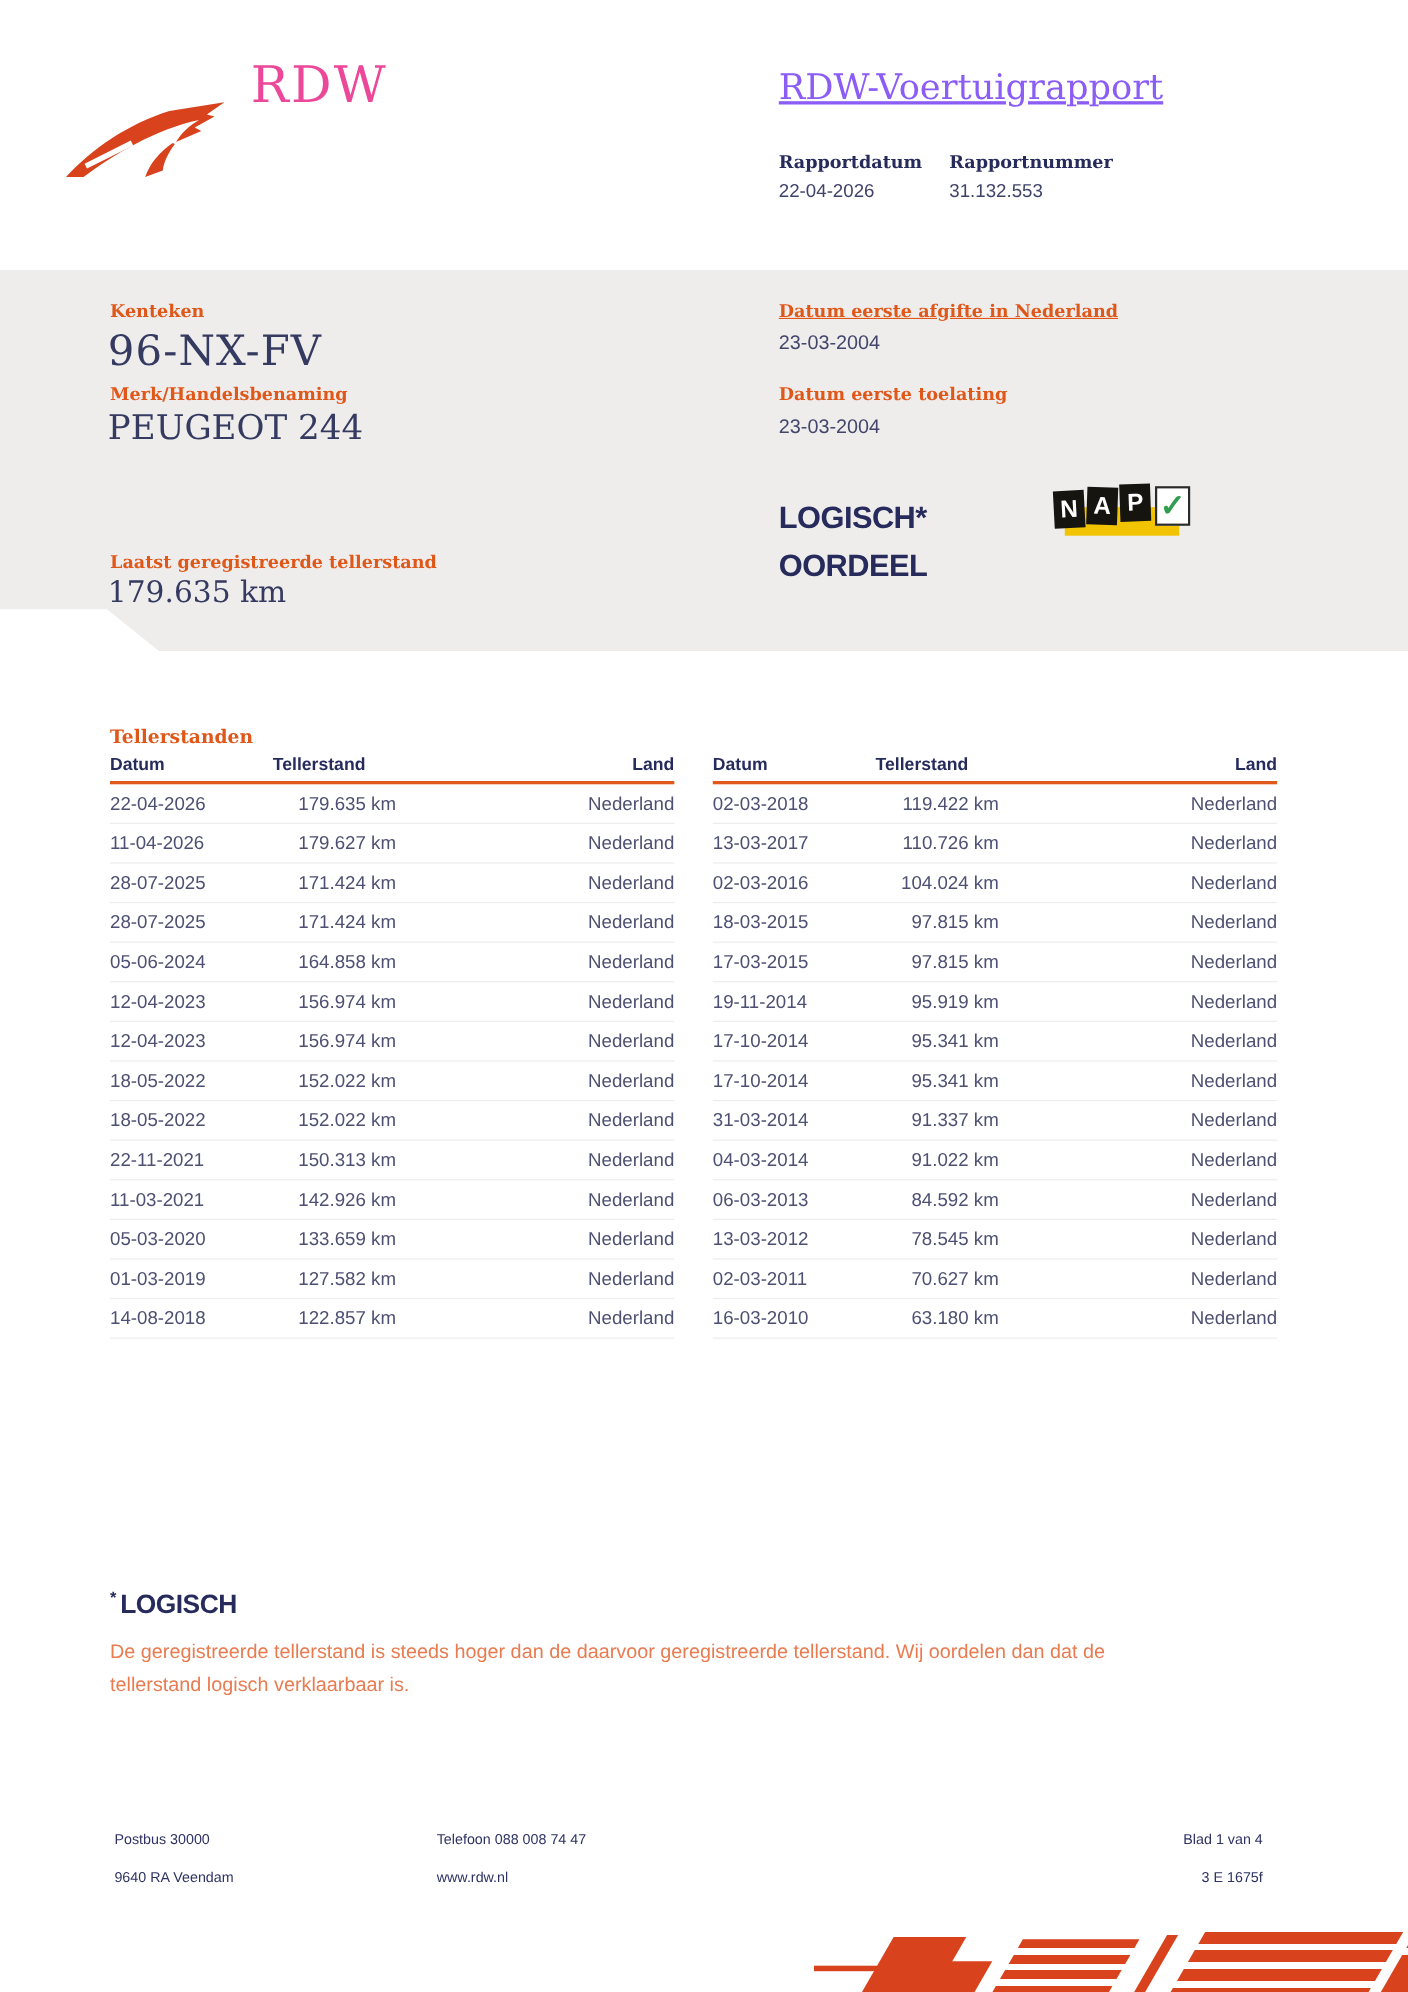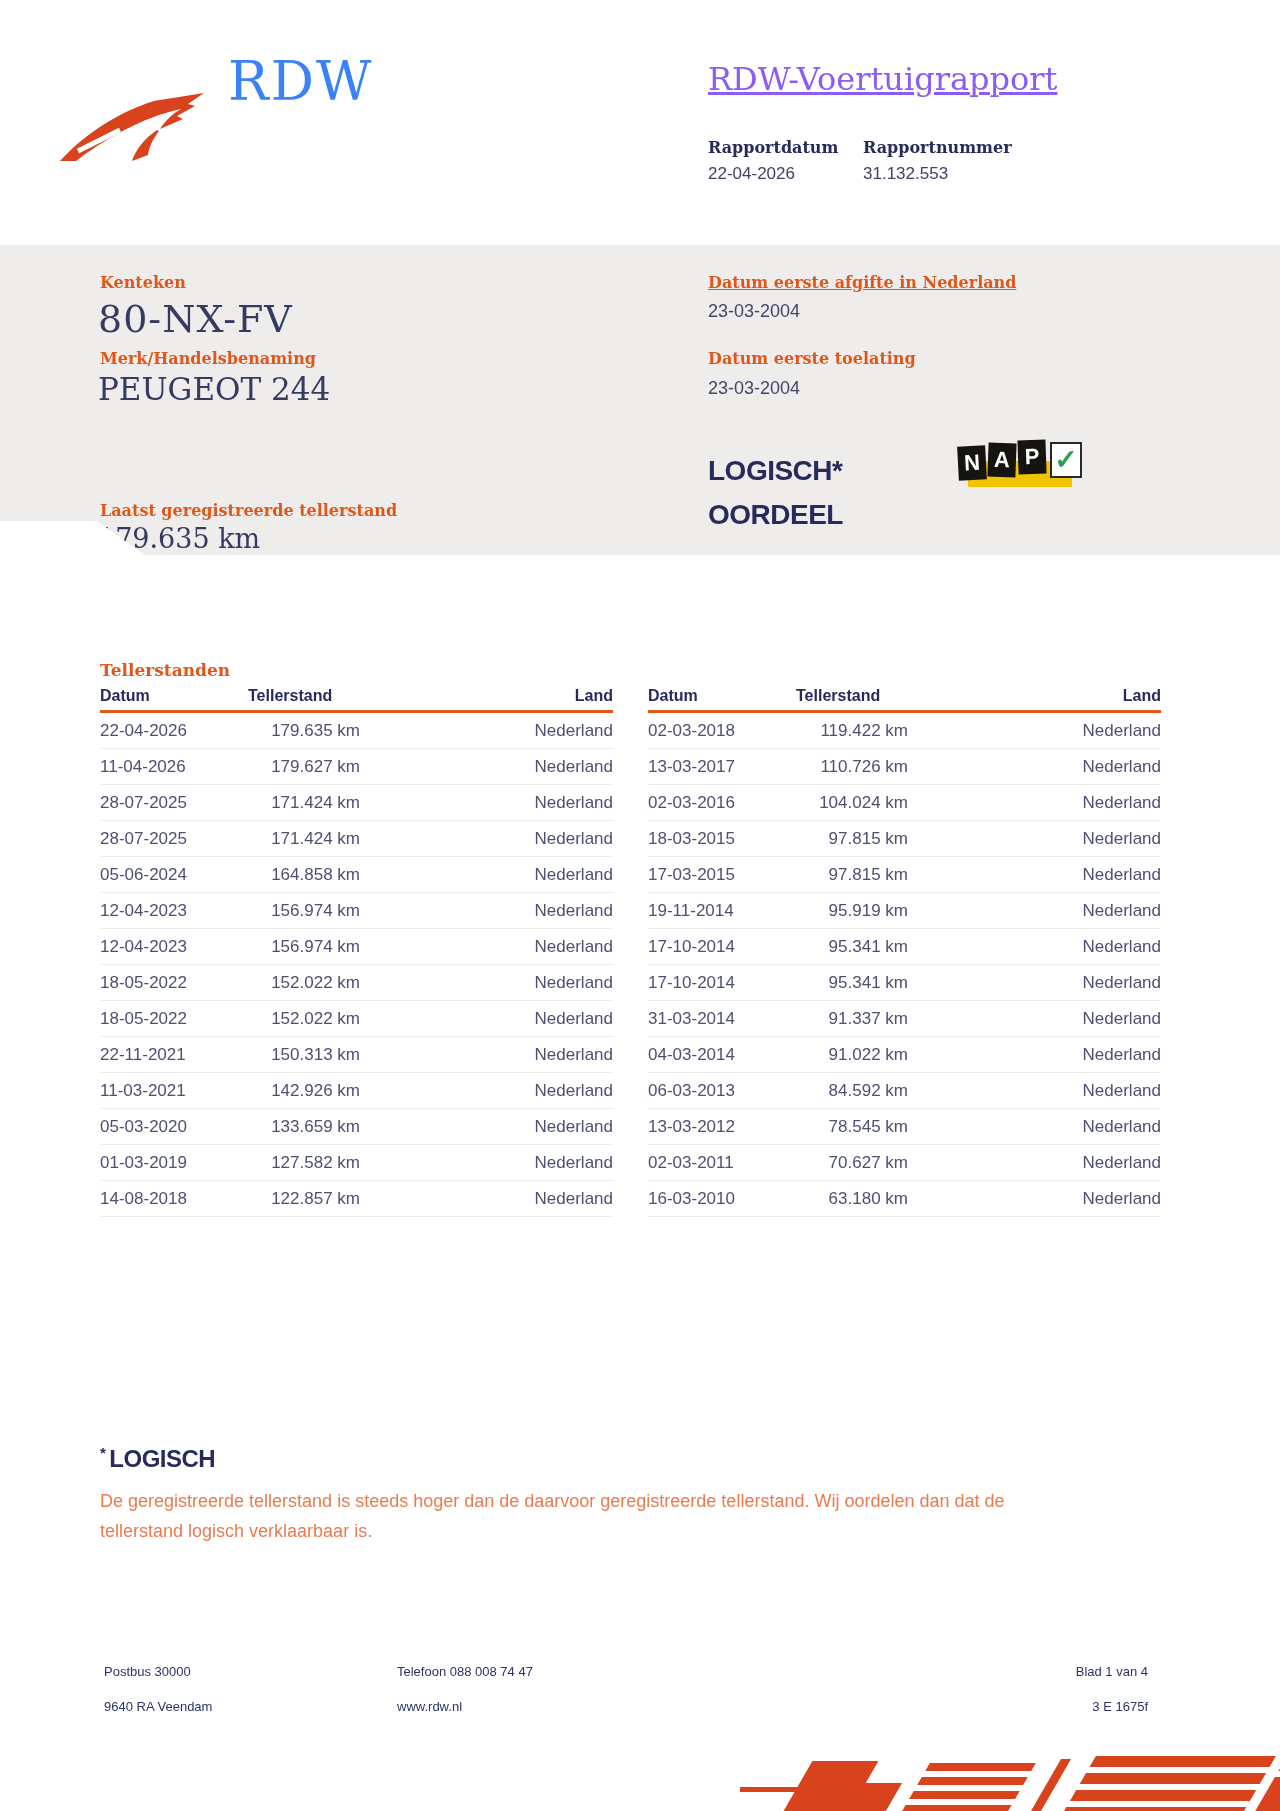--- a/index.html
+++ b/index.html
@@ -2,33 +2,33 @@
 <html><head>
 <meta charset="utf-8">
 <style>
   html,body{margin:0;padding:0;background:#fff;}
   .page{position:relative;width:1280px;height:1811px;background:#ffffff;
         font-family:"Liberation Sans",sans-serif;overflow:hidden;}
 
   
   .logo-swoosh{position:absolute;left:58px;top:85px;width:150px;height:78px;}
   .logo-text{position:absolute;left:228px;top:50px;font-family:"DejaVu Serif",serif;
-             font-size:54px;color:#3b82f6;letter-spacing:2px;}
+             font-size:46px;color:#ec4899;letter-spacing:2px;}
   .doc-title{position:absolute;left:708px;top:60px;font-family:"DejaVu Serif",serif;
              font-size:32px;color:#8b5cf6;text-decoration:underline;}
   .meta-label{position:absolute;font-family:"DejaVu Serif",serif;font-weight:bold;
               font-size:16px;color:#262b5c;}
   .meta-value{position:absolute;font-size:17px;color:#3f4369;}
   .lbl-rapportdatum{left:708px;top:138px;}
   .val-rapportdatum{left:708px;top:164px;}
   .lbl-rapportnummer{left:863px;top:138px;}
   .val-rapportnummer{left:863px;top:164px;}
 
   
-  .panel{position:absolute;left:0;top:245px;width:1280px;height:310px;background:#efedeb;
+  .panel{position:absolute;left:0;top:245px;width:1280px;height:347px;background:#efedeb;
          clip-path:polygon(0 0,100% 0,100% 100%,11.3% 100%,7.6% 89%,0 89%);}
   .o-label{position:absolute;font-family:"DejaVu Serif",serif;font-weight:bold;
            font-size:16px;color:#e0571a;}
   .big-serif{position:absolute;font-family:"DejaVu Serif",serif;color:#343a60;}
   .date-val{position:absolute;font-size:18px;color:#42466b;}
   .lbl-kenteken{left:100px;top:28px;}
   .val-kenteken{left:98px;top:52px;font-size:38px;letter-spacing:1px;}
   .lbl-merk{left:100px;top:104px;}
   .val-merk{left:98px;top:126px;font-size:31px;}
   .lbl-afgifte{left:708px;top:28px;text-decoration:underline;}
@@ -113,21 +113,21 @@
   </div>
   <div class="logo-text">RDW</div>
   <div class="doc-title">RDW-Voertuigrapport</div>
   <div class="meta-label lbl-rapportdatum">Rapportdatum</div>
   <div class="meta-value val-rapportdatum">22-04-2026</div>
   <div class="meta-label lbl-rapportnummer">Rapportnummer</div>
   <div class="meta-value val-rapportnummer">31.132.553</div>
 
   <div class="panel">
     <div class="o-label lbl-kenteken">Kenteken</div>
-    <div class="big-serif val-kenteken">80-NX-FV</div>
+    <div class="big-serif val-kenteken">96-NX-FV</div>
     <div class="o-label lbl-merk">Merk/Handelsbenaming</div>
     <div class="big-serif val-merk">PEUGEOT 244</div>
 
     <div class="o-label lbl-afgifte">Datum eerste afgifte in Nederland</div>
     <div class="date-val val-afgifte">23-03-2004</div>
     <div class="o-label lbl-toelating">Datum eerste toelating</div>
     <div class="date-val val-toelating">23-03-2004</div>
 
     <div class="oordeel">
       <div>LOGISCH*</div>

